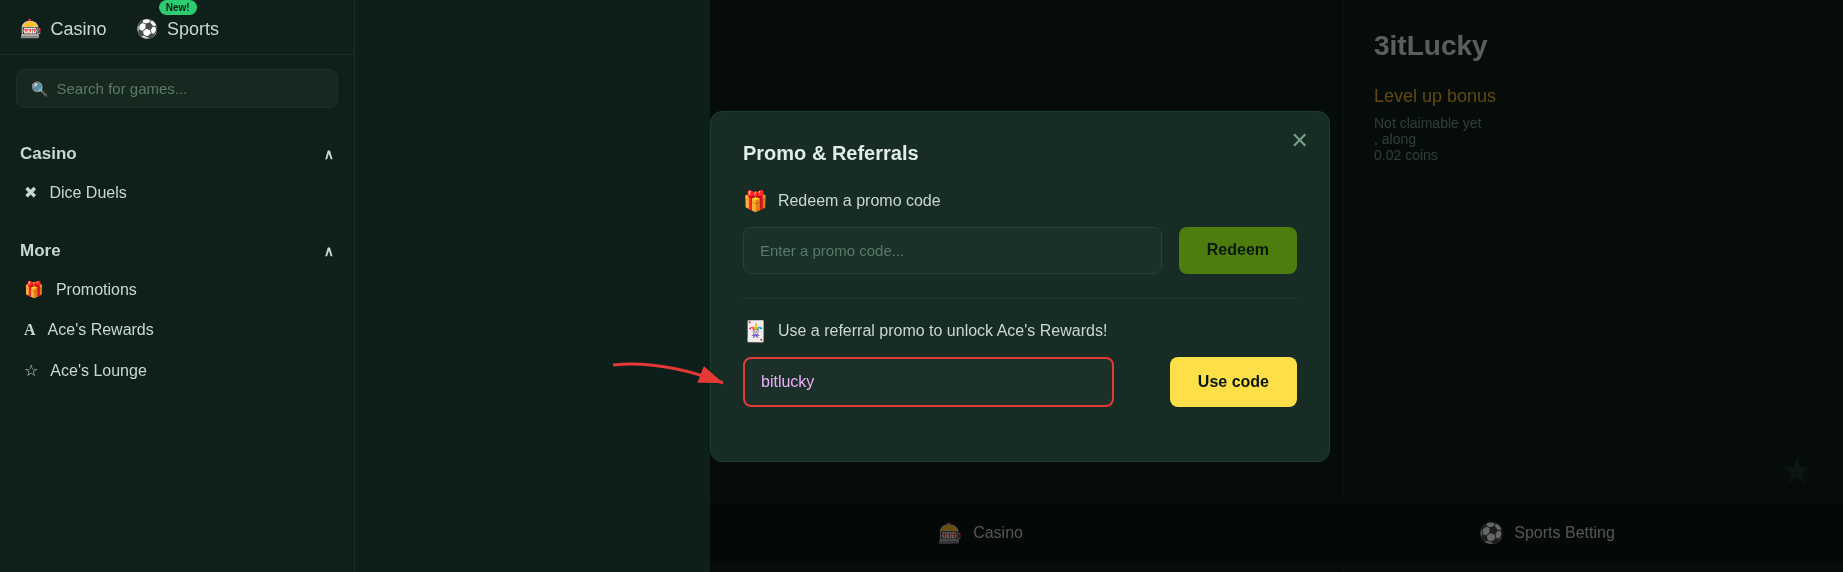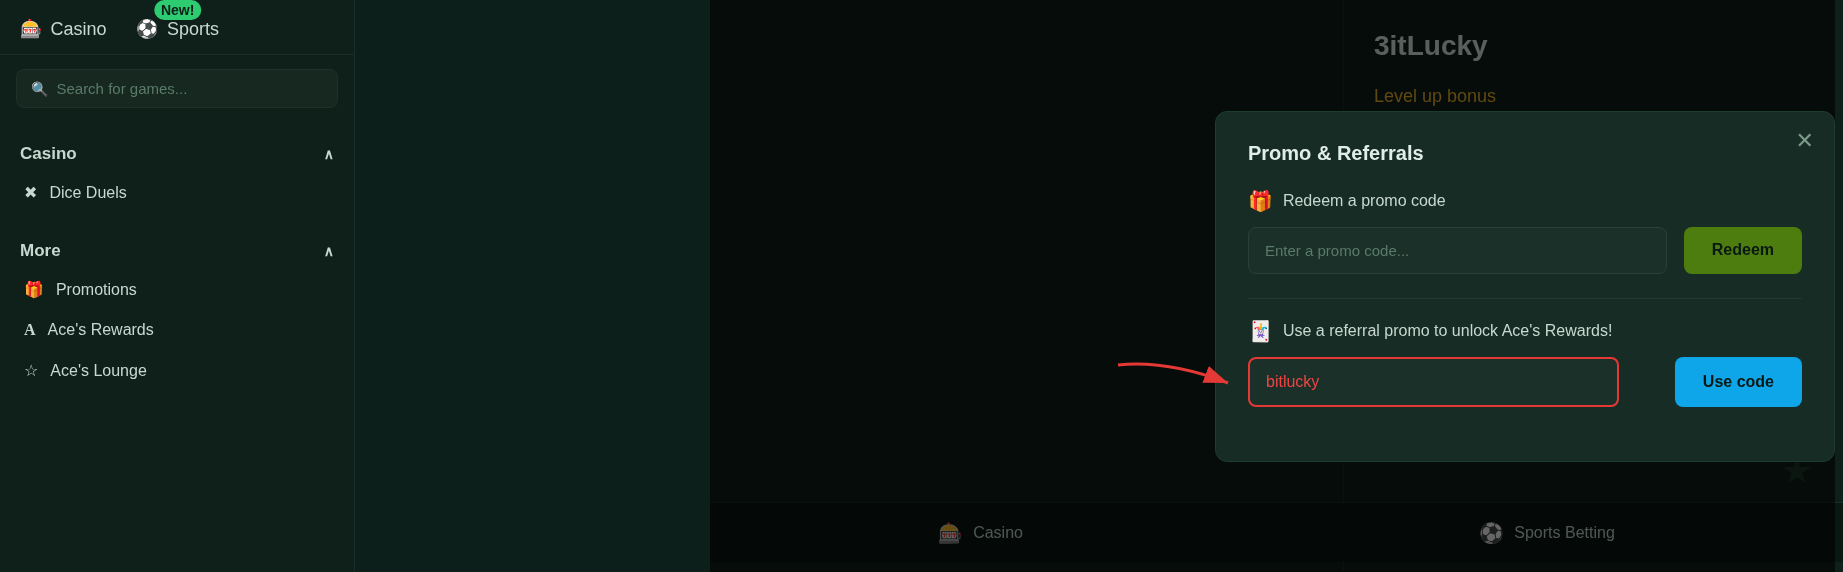--- a/index.html
+++ b/index.html
@@ -45,21 +45,21 @@
       position: relative;
     }
 
     .nav-item .new-badge {
       position: absolute;
       top: -18px;
       left: 50%;
       transform: translateX(-50%);
       background: #2ecc71;
       color: #0d1f1a;
-      font-size: 14px;
+      font-size: 10px;
       font-weight: 700;
       padding: 2px 7px;
       border-radius: 10px;
     }
 
     .search-bar {
       margin: 14px 16px;
       background: #162820;
       border: 1px solid #1e3028;
       border-radius: 8px;
@@ -172,27 +172,27 @@
       font-size: 16px;
       color: #c8d8d0;
       cursor: pointer;
     }
 
     
     .modal-overlay {
       position: absolute;
       left: 355px;
       top: 0;
-      right: 8px;
+      right: 0;
       height: 572px;
       background: rgba(0, 0, 0, 0.6);
       z-index: 10;
       display: flex;
       align-items: center;
-      justify-content: flex-end;
+      justify-content: flex-start;
     }
 
     
     .modal {
       background: #162c24;
       border-radius: 12px;
       width: 620px;
       padding: 30px 32px;
       position: relative;
       border: 1px solid #1e3c2c;
@@ -257,21 +257,21 @@
       border: none;
       border-radius: 8px;
       padding: 14px 28px;
       font-size: 16px;
       font-weight: 600;
       cursor: pointer;
       white-space: nowrap;
     }
 
     .btn-use-code {
-      background: #0ea5e9;
+      background: #fde047;
       color: #0a1812;
       border: none;
       border-radius: 8px;
       padding: 14px 28px;
       font-size: 16px;
       font-weight: 600;
       cursor: pointer;
       white-space: nowrap;
       margin-left: 44px;
     }
@@ -298,21 +298,21 @@
       position: relative;
     }
 
     .referral-input {
       flex: 1;
       background: #1a3028;
       border: 2px solid #e53935;
       border-radius: 8px;
       padding: 14px 16px;
       font-size: 16px;
-      color: #ef4444;
+      color: #f0abfc;
       outline: none;
       font-weight: 500;
     }
 
     
     .arrow-container {
       position: absolute;
       left: -140px;
       top: 50%;
       transform: translateY(-50%);

